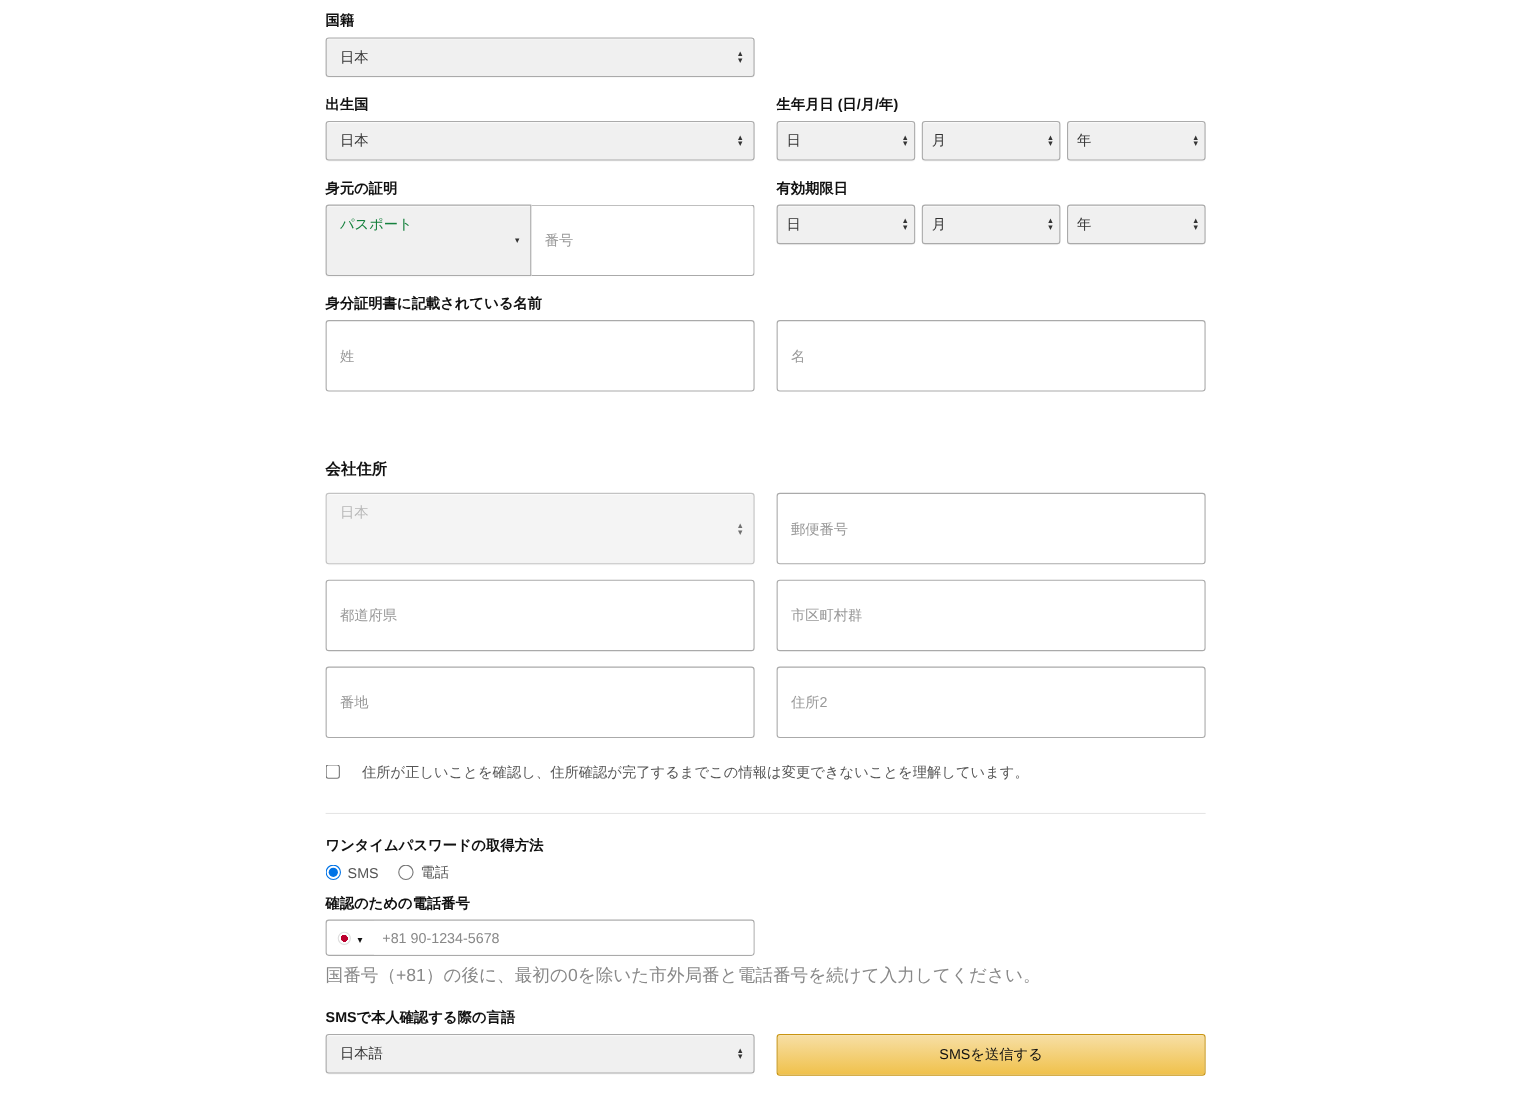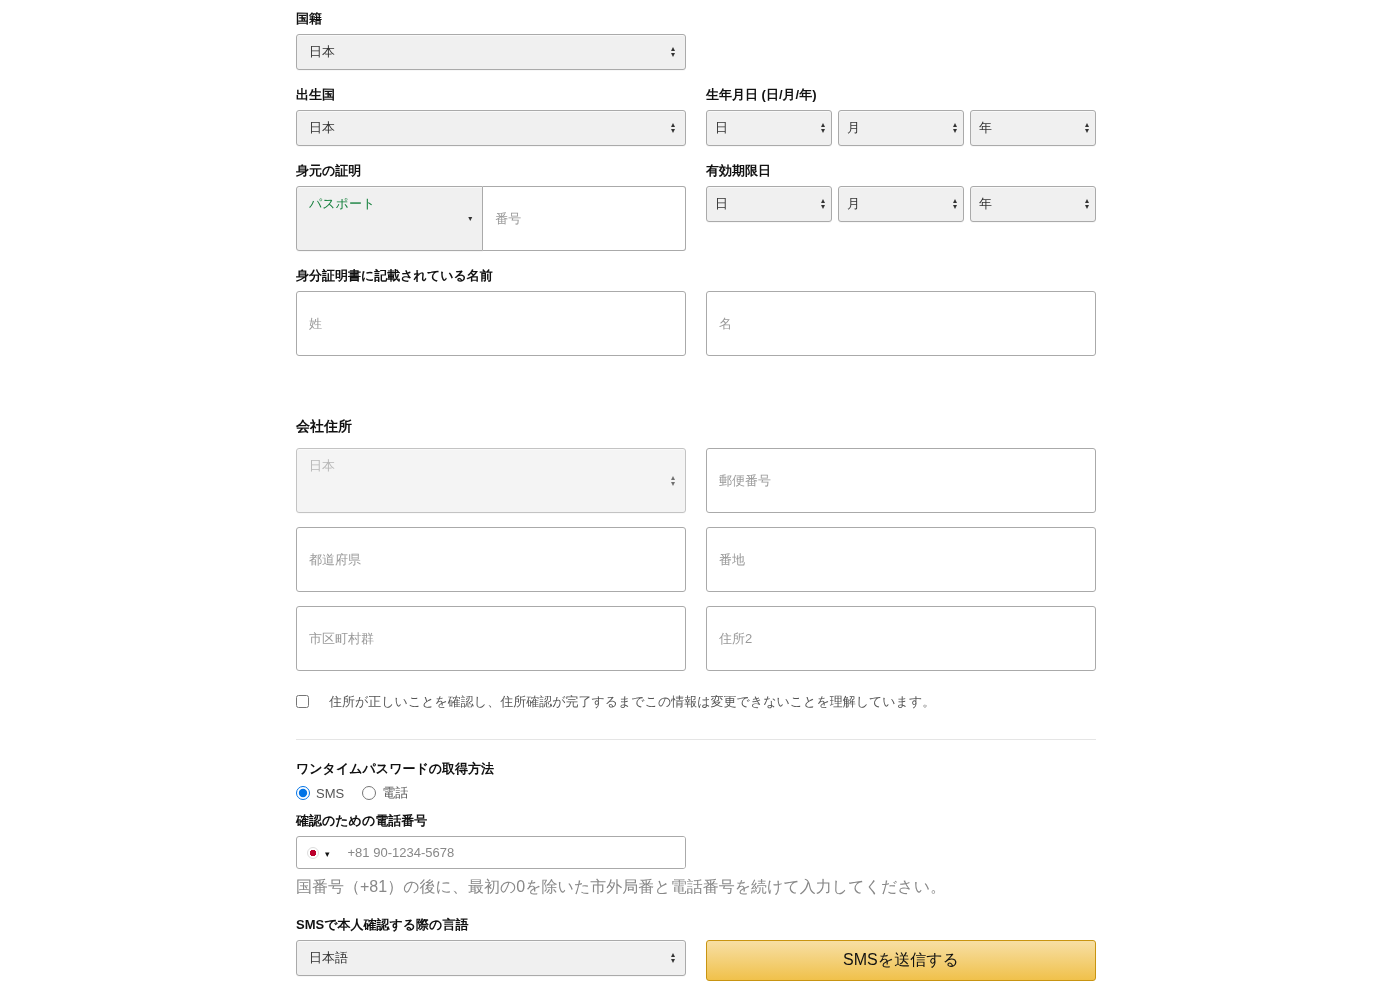--- a/index.html
+++ b/index.html
@@ -164,21 +164,21 @@
       font-size: 16px;
       color: #888;
       margin-top: 6px;
     }
     .btn {
       display: block;
       width: 100%;
       text-align: center;
       padding: 9px 12px;
       border-radius: 3px;
-      font-size: 16px;
+      font-size: 13px;
       cursor: pointer;
       border: 1px solid #c89411;
       background: linear-gradient(#f7dfa5, #f0c14b);
       color: #111;
     }
     .btn-disabled {
       border: 1px solid #e0c271;
       background: #fdf3df;
       color: #9c8a63;
       cursor: default;
@@ -288,22 +288,22 @@
   <div class="section-gap"></div>
 
   <div class="section-title">会社住所</div>
   <div class="grid-2">
     <div class="select-wrap disabled">
       <div class="fake-select">日本</div>
       <span class="caret"></span>
     </div>
     <input class="input" type="text" placeholder="郵便番号" style="">
     <input class="input" type="text" placeholder="都道府県" style="">
+    <input class="input" type="text" placeholder="市区町村群" style="">
     <input class="input" type="text" placeholder="番地" style="">
-    <input class="input" type="text" placeholder="市区町村群" style="">
     <input class="input" type="text" placeholder="住所2" style="">
   </div>
 
   <div class="checkbox-row">
     <input type="checkbox" style="">
     <span>住所が正しいことを確認し、住所確認が完了するまでこの情報は変更できないことを理解しています。</span>
   </div>
 
   <hr class="div">
 

